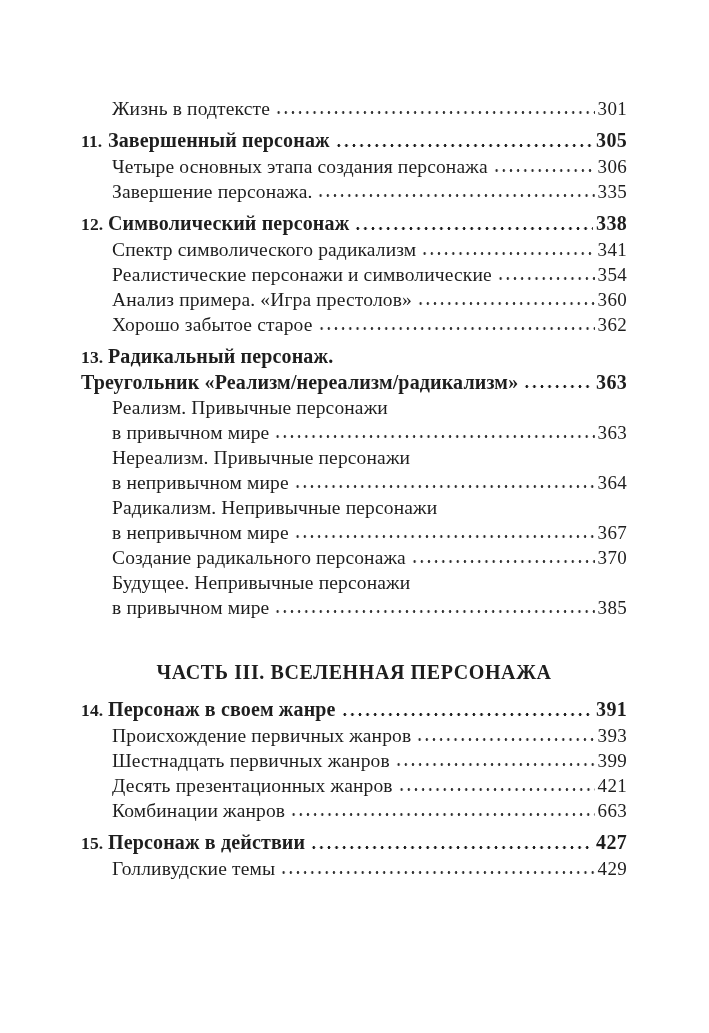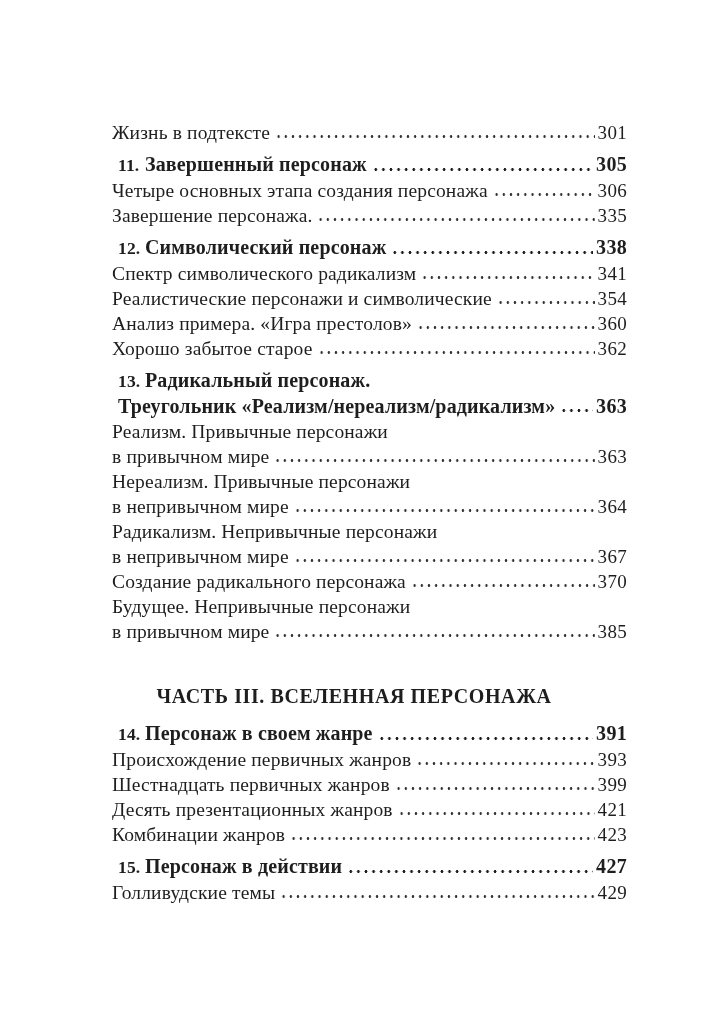--- a/index.html
+++ b/index.html
@@ -11,37 +11,36 @@
     height: 1033px;
     background: #ffffff;
     color: #1e1e1e;
     font-family: "Liberation Serif", "DejaVu Serif", serif;
     overflow: hidden;
   }
   .page {
     box-sizing: border-box;
     width: 709px;
     height: 1033px;
-    padding: 120px 82px 0 81px;
+    padding: 96px 82px 0 81px;
   }
   .toc {
     width: 546px;
   }
   .row {
     display: flex;
     align-items: baseline;
     font-size: 19.5px;
     line-height: 25px;
     letter-spacing: 0.15px;
     white-space: nowrap;
   }
   .row.bold {
     font-weight: 700;
     font-size: 20px;
-    margin-left: 37px;
   }
   .row.chapter, .row.chapter-open {
     margin-top: 7px;
   }
   .row .num {
     display: inline-block;
     min-width: 27px;
     font-size: 17.5px;
     font-weight: 700;
   }
@@ -199,21 +198,21 @@
         <span class="pageno">399</span>
       </div>
       <div class="row sub">
         <span class="title">Десять презентационных жанров</span>
         <span class="leader"></span>
         <span class="pageno">421</span>
       </div>
       <div class="row sub">
         <span class="title">Комбинации жанров</span>
         <span class="leader"></span>
-        <span class="pageno">423</span>
+        <span class="pageno">663</span>
       </div>
       <div class="row chapter bold">
         <span class="num">15.</span>
         <span class="title">Персонаж в действии</span>
         <span class="leader"></span>
         <span class="pageno">427</span>
       </div>
       <div class="row sub">
         <span class="title">Голливудские темы</span>
         <span class="leader"></span>

